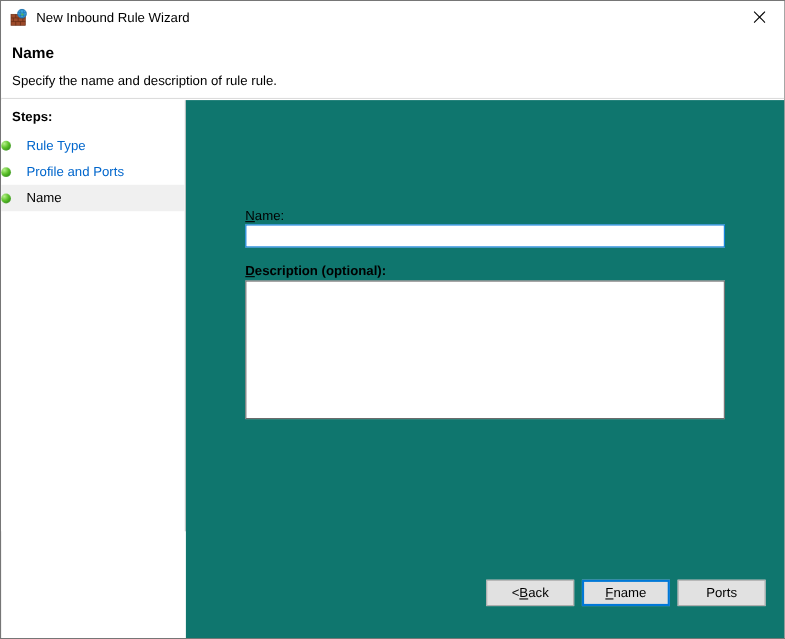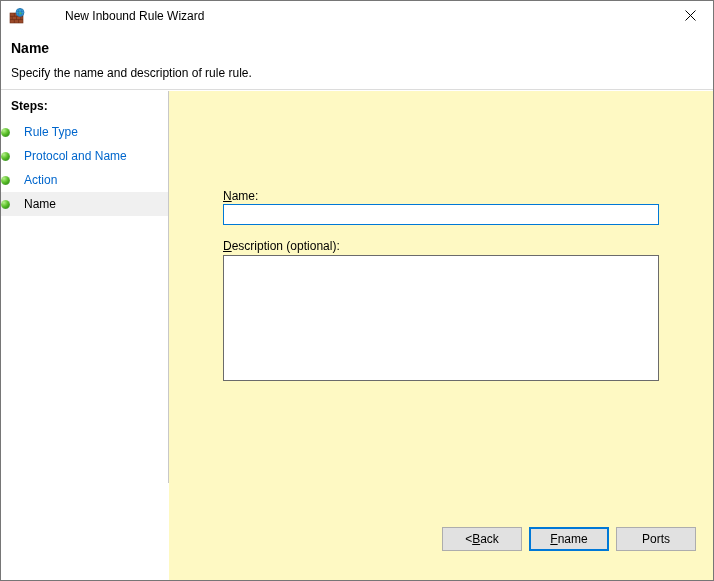--- a/index.html
+++ b/index.html
@@ -29,21 +29,20 @@
 
   
   #titlebar {
     position: absolute;
     left: 0; top: 0;
     width: 712px;
     height: 30px;
     background: #ffffff;
     display: flex;
     align-items: center;
-    gap: 32px;
   }
   #title-icon {
     width: 16px;
     height: 16px;
     margin-left: 8px;
     margin-right: 8px;
     flex: 0 0 auto;
     position: relative;
   }
   #title-text {
@@ -145,21 +144,21 @@
   .step-row.current .step-label {
     color: #000000;
   }
 
   
   #content-pane {
     position: absolute;
     left: 168px; top: 0;
     width: 544px;
     height: 489px;
-    background: #fef9c3;
+    background: #0f766e;
   }
 
   #field-name-label {
     position: absolute;
     left: 54px; top: 98px;
     font-size: 12px;
     color: #000000;
   }
   #name-input {
     position: absolute;
@@ -174,20 +173,21 @@
     color: #000000;
     padding: 0 3px;
     outline: none;
   }
 
   #field-desc-label {
     position: absolute;
     left: 54px; top: 148px;
     font-size: 12px;
     color: #000000;
+    font-weight: bold;
   }
   #desc-input {
     position: absolute;
     left: 54px; top: 164px;
     width: 436px;
     height: 126px;
     box-sizing: border-box;
     border: 1px solid #6b6b6b;
     background: #ffffff;
     font-family: "Liberation Sans", sans-serif;
@@ -280,27 +280,23 @@
       <div id="steps-heading">Steps:</div>
       <div id="steps-list">
 
         <div class="step-row">
           <span class="step-bullet"></span>
           <span class="step-label">Rule Type</span>
         </div>
 
         <div class="step-row">
           <span class="step-bullet"></span>
-          <span class="step-label">Protocol and Name</span>
+          <span class="step-label">Profile and Ports</span>
         </div>
 
-        <div class="step-row">
-          <span class="step-bullet"></span>
-          <span class="step-label">Action</span>
-        </div>
 
 
         <div class="step-row current">
           <span class="step-bullet"></span>
           <span class="step-label">Name</span>
         </div>
 
       </div>
     </div>
 

